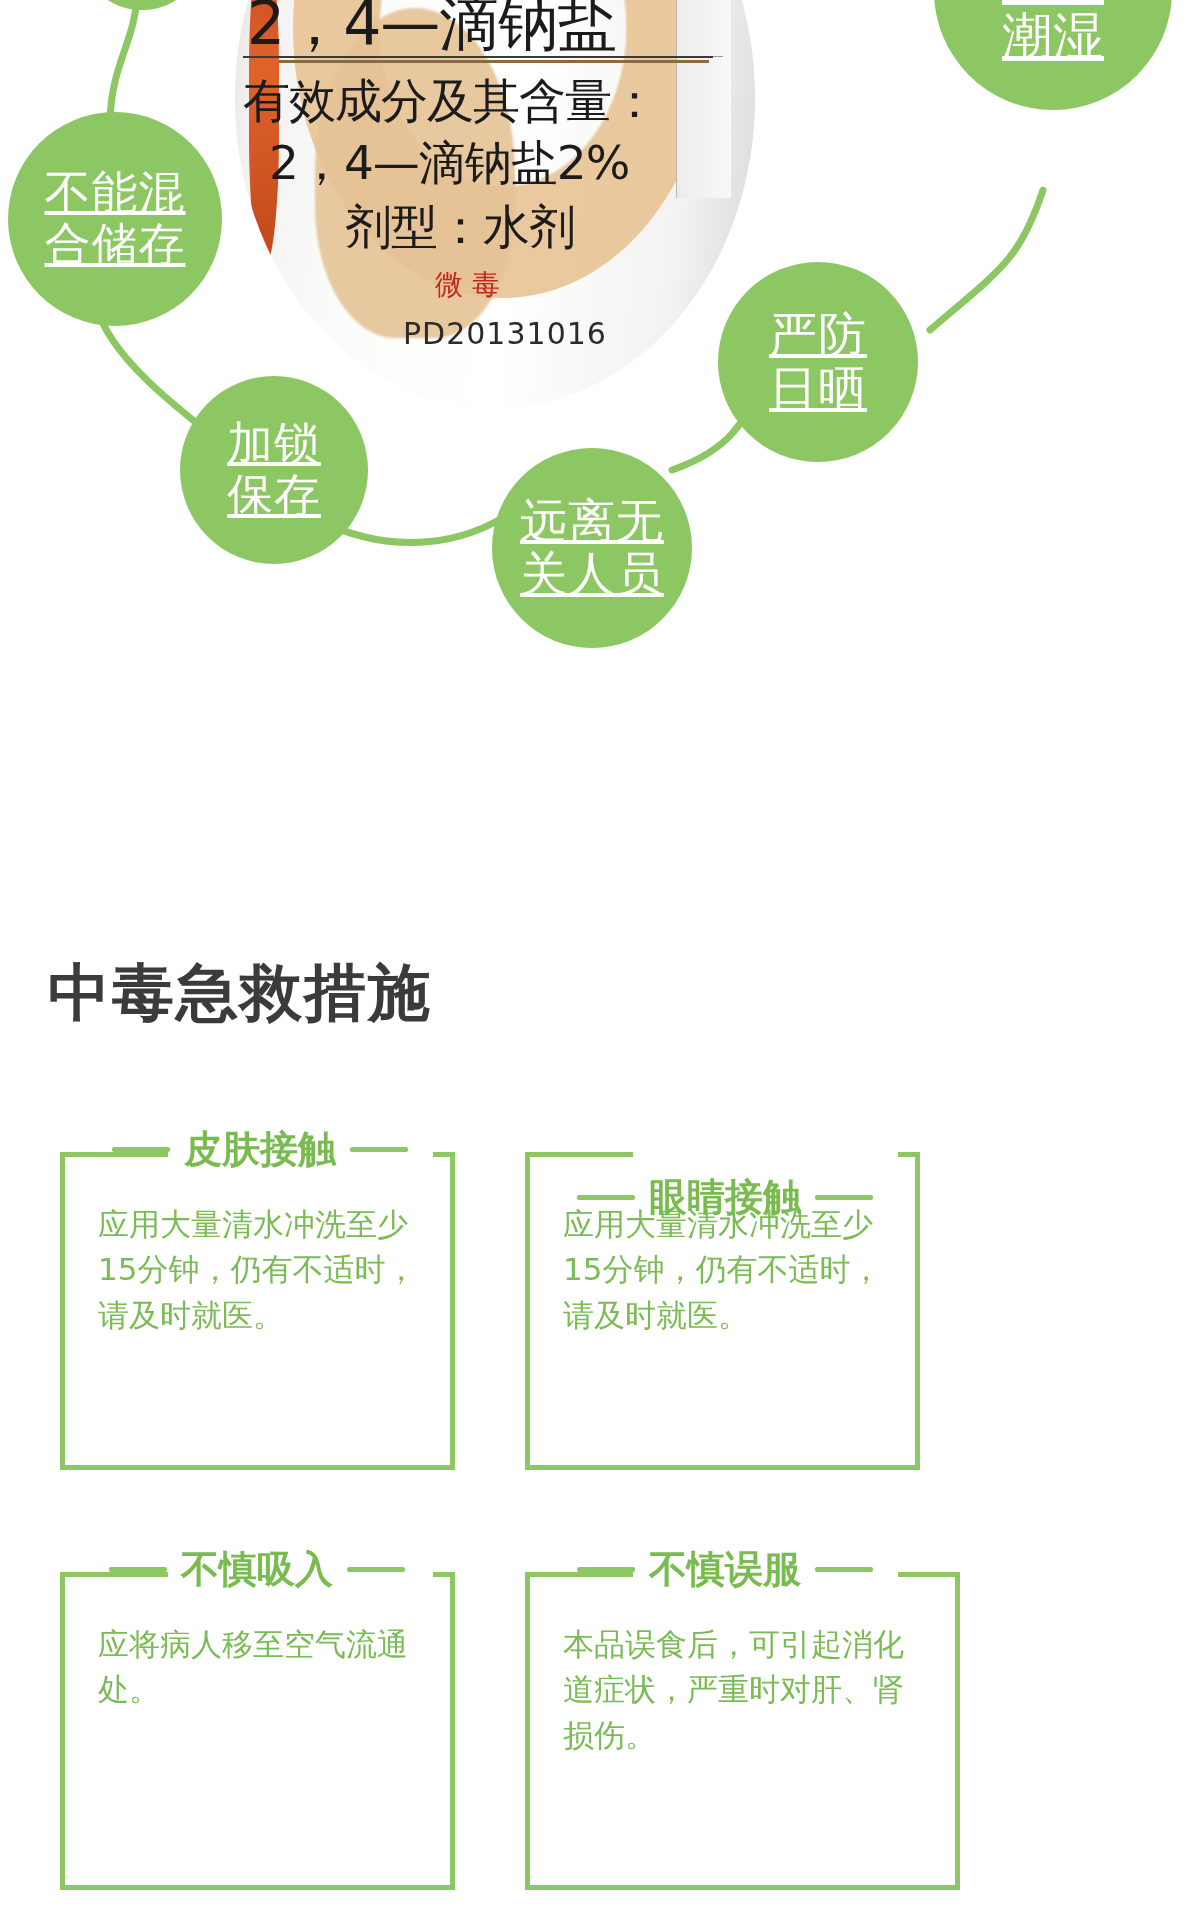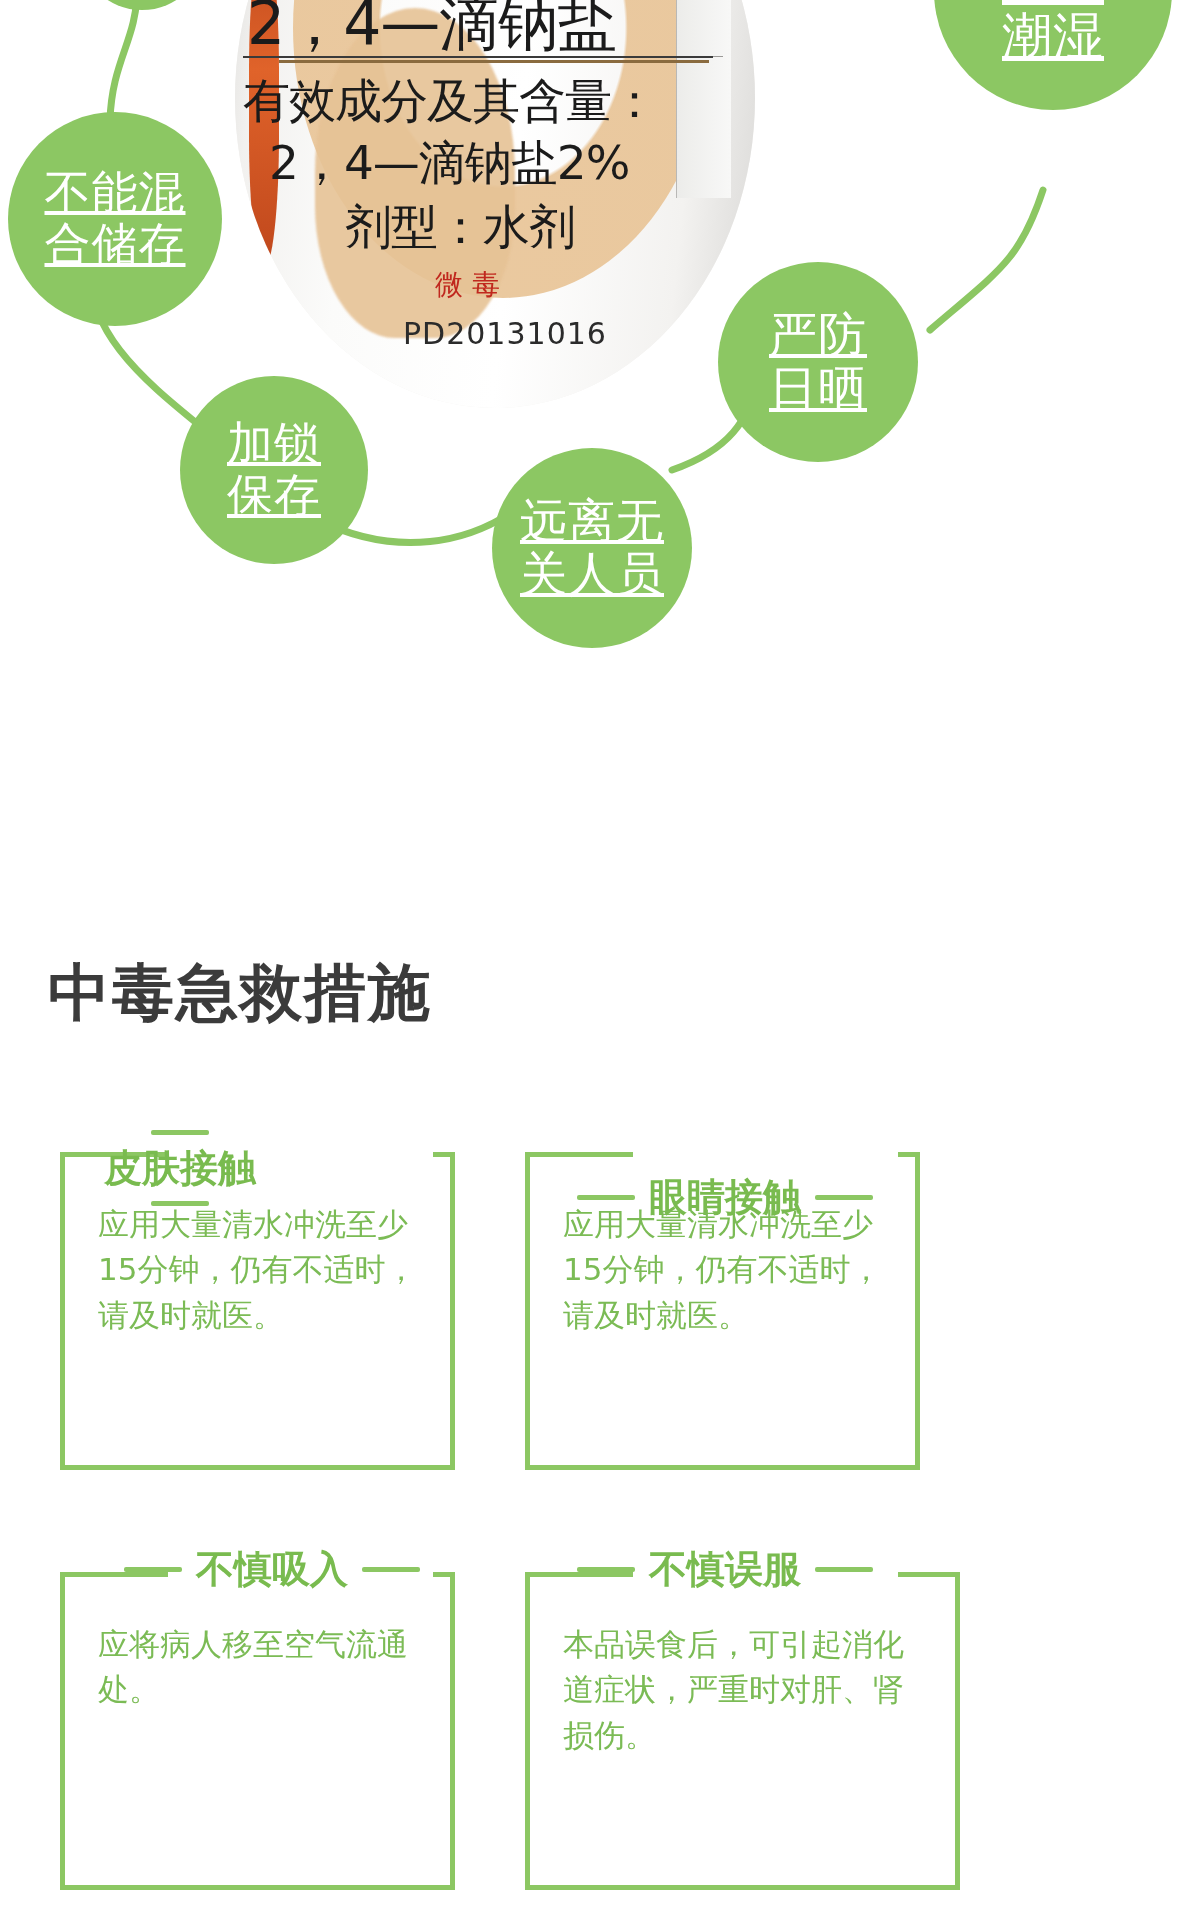--- a/index.html
+++ b/index.html
@@ -151,21 +151,21 @@
   </div>
 </div>
 
 <div id="section-title">中毒急救措施</div>
 
 <div id="cards">
 
   <div class="card" style="left:60px;top:0;width:395px;height:340px;">
     <div class="frame"></div>
     <div class="notch" style="left:108px;width:265px;"></div>
-    <div class="hdr" style="left:44px;flex-direction:column;">
+    <div class="hdr" style="left:52px;">
       <span class="dash"></span>
       <span class="hdr-txt">皮肤接触</span>
       <span class="dash"></span>
     </div>
     <div class="body">应用大量清水冲洗至少15分钟，仍有不适时，请及时就医。</div>
   </div>
 
   <div class="card" style="left:525px;top:0;width:395px;height:340px;">
     <div class="frame"></div>
     <div class="notch" style="left:108px;width:265px;"></div>
@@ -173,21 +173,21 @@
       <span class="dash"></span>
       <span class="hdr-txt">眼睛接触</span>
       <span class="dash"></span>
     </div>
     <div class="body">应用大量清水冲洗至少15分钟，仍有不适时，请及时就医。</div>
   </div>
 
   <div class="card" style="left:60px;top:420px;width:395px;height:340px;">
     <div class="frame"></div>
     <div class="notch" style="left:108px;width:265px;"></div>
-    <div class="hdr" style="left:64px;text-align:center;">
+    <div class="hdr" style="left:49px;text-align:center;">
       <span class="dash"></span>
       <span class="hdr-txt">不慎吸入</span>
       <span class="dash"></span>
     </div>
     <div class="body">应将病人移至空气流通处。</div>
   </div>
 
   <div class="card" style="left:525px;top:420px;width:395px;height:340px;padding-left:40px;">
     <div class="frame"></div>
     <div class="notch" style="left:108px;width:265px;"></div>

